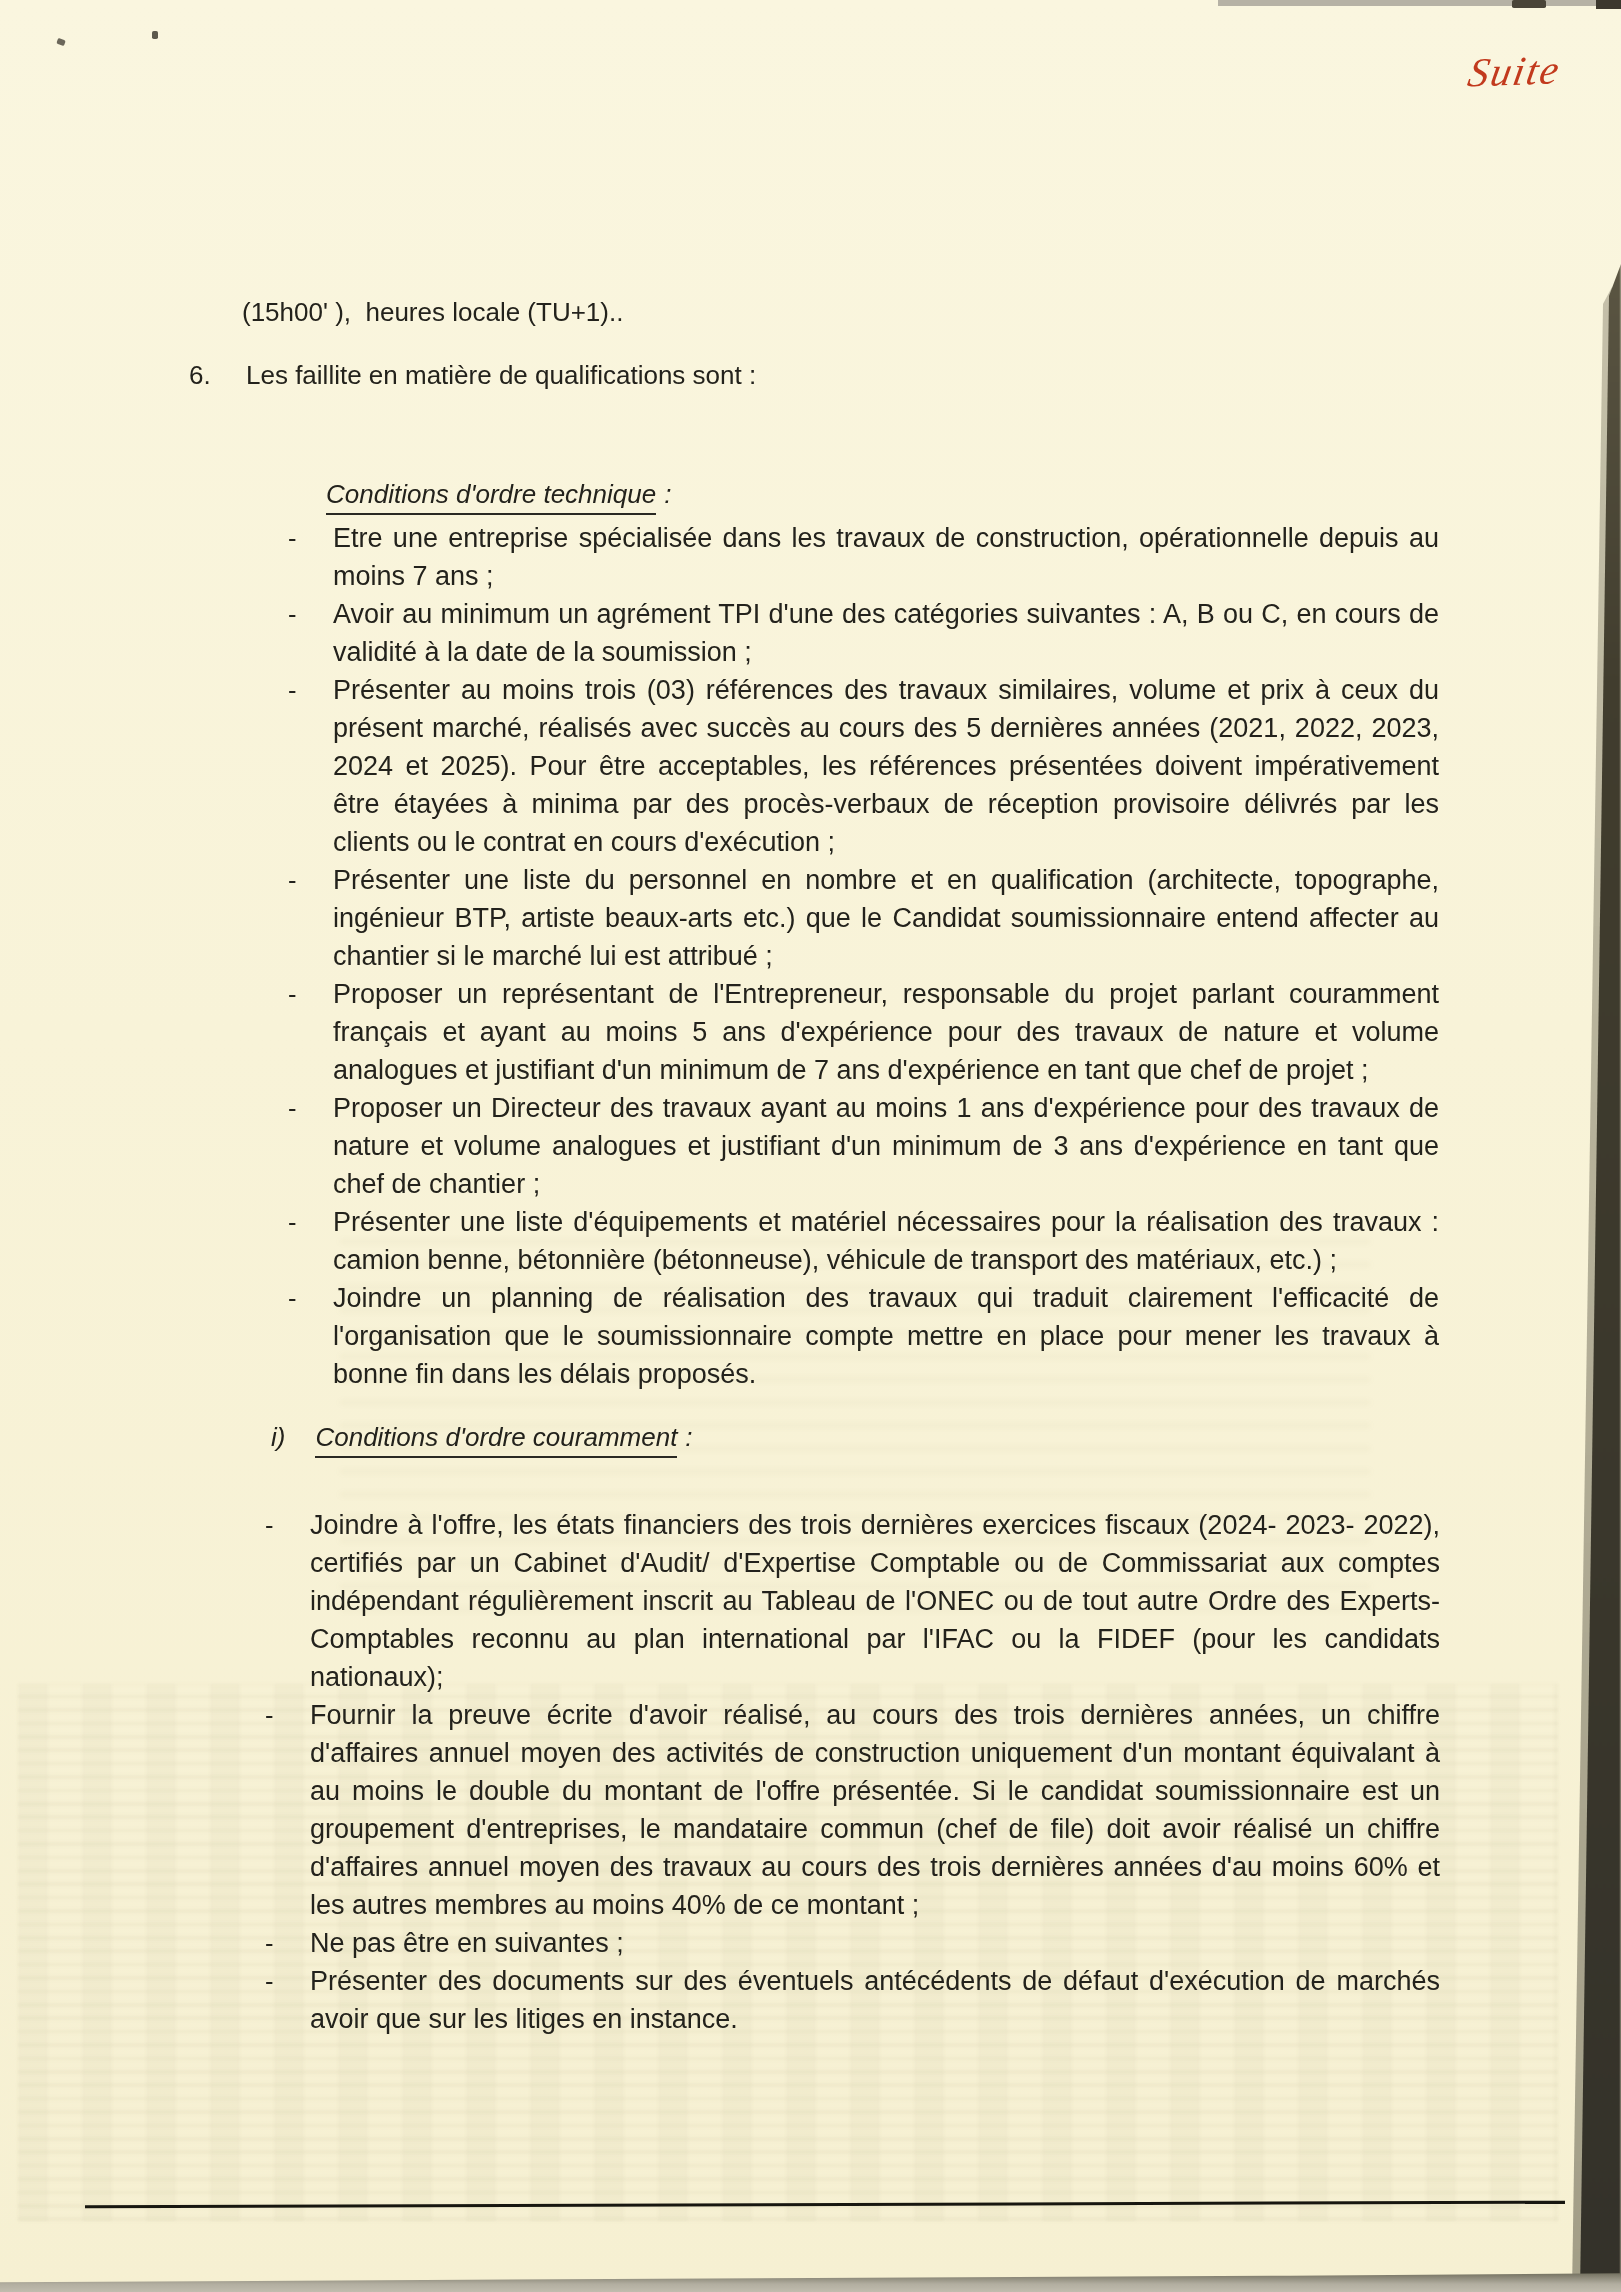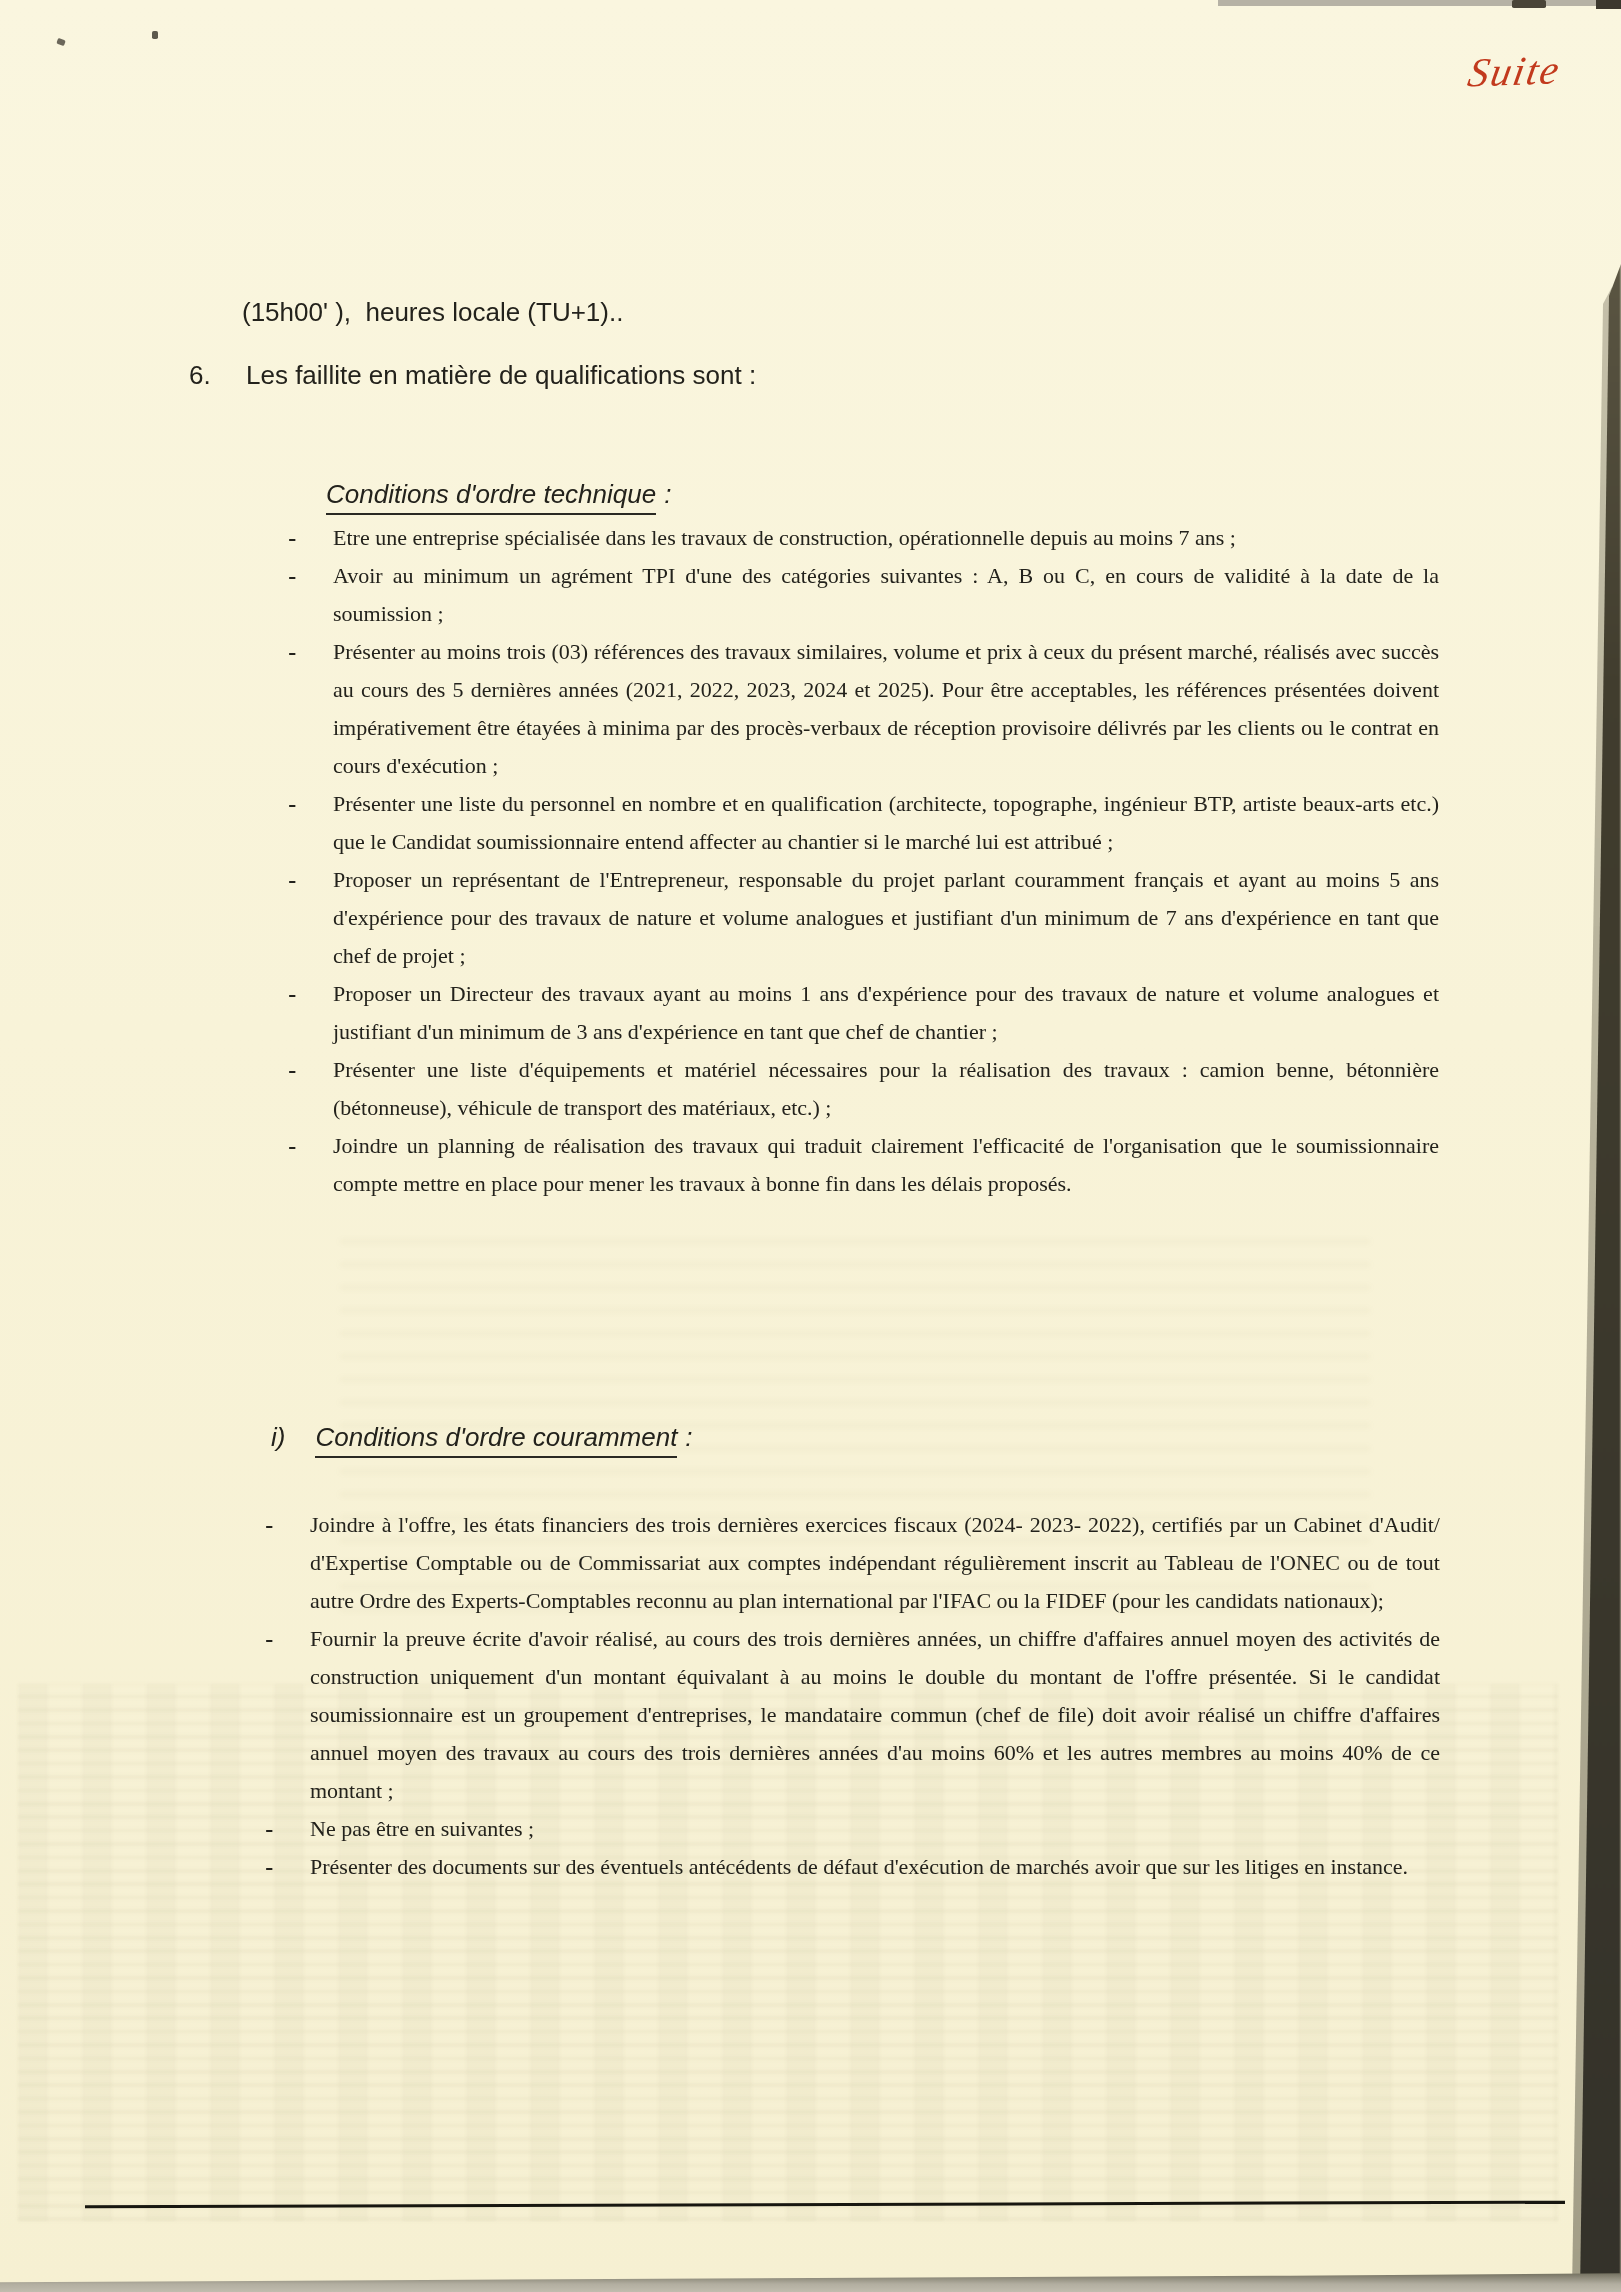--- a/index.html
+++ b/index.html
@@ -84,21 +84,21 @@
   .section-heading .colon { margin-left:8px; }
   .tech-heading { top:439px; left:326px;margin-top:40px; }
   .fin-heading  { top:1422px; left:271px; }
   .fin-heading .marker { font-style:italic; margin-right:30px; }
 
   ul.req-list { list-style:none; margin:0; padding:0; position:absolute; }
   ul.req-list li { display:flex; margin:0; }
   ul.req-list .dash { width:45px; flex:0 0 45px; }
   ul.req-list .txt {
     text-align:justify;
-    font-size:22px; line-height:38px;font-family:Liberation Serif, serif;
+    font-size:27px; line-height:38px;
   }
   ul.req-list .dash { font-size:25.5px; line-height:38px; }
 
   .tech-list { top:519px; left:288px; width:1151px; }
   .tech-list .txt { width:1106px; }
 
   .fin-list { top:1506px; left:265px; width:1175px; }
   .fin-list .txt { width:1130px; }
 
   .footer-rule {

